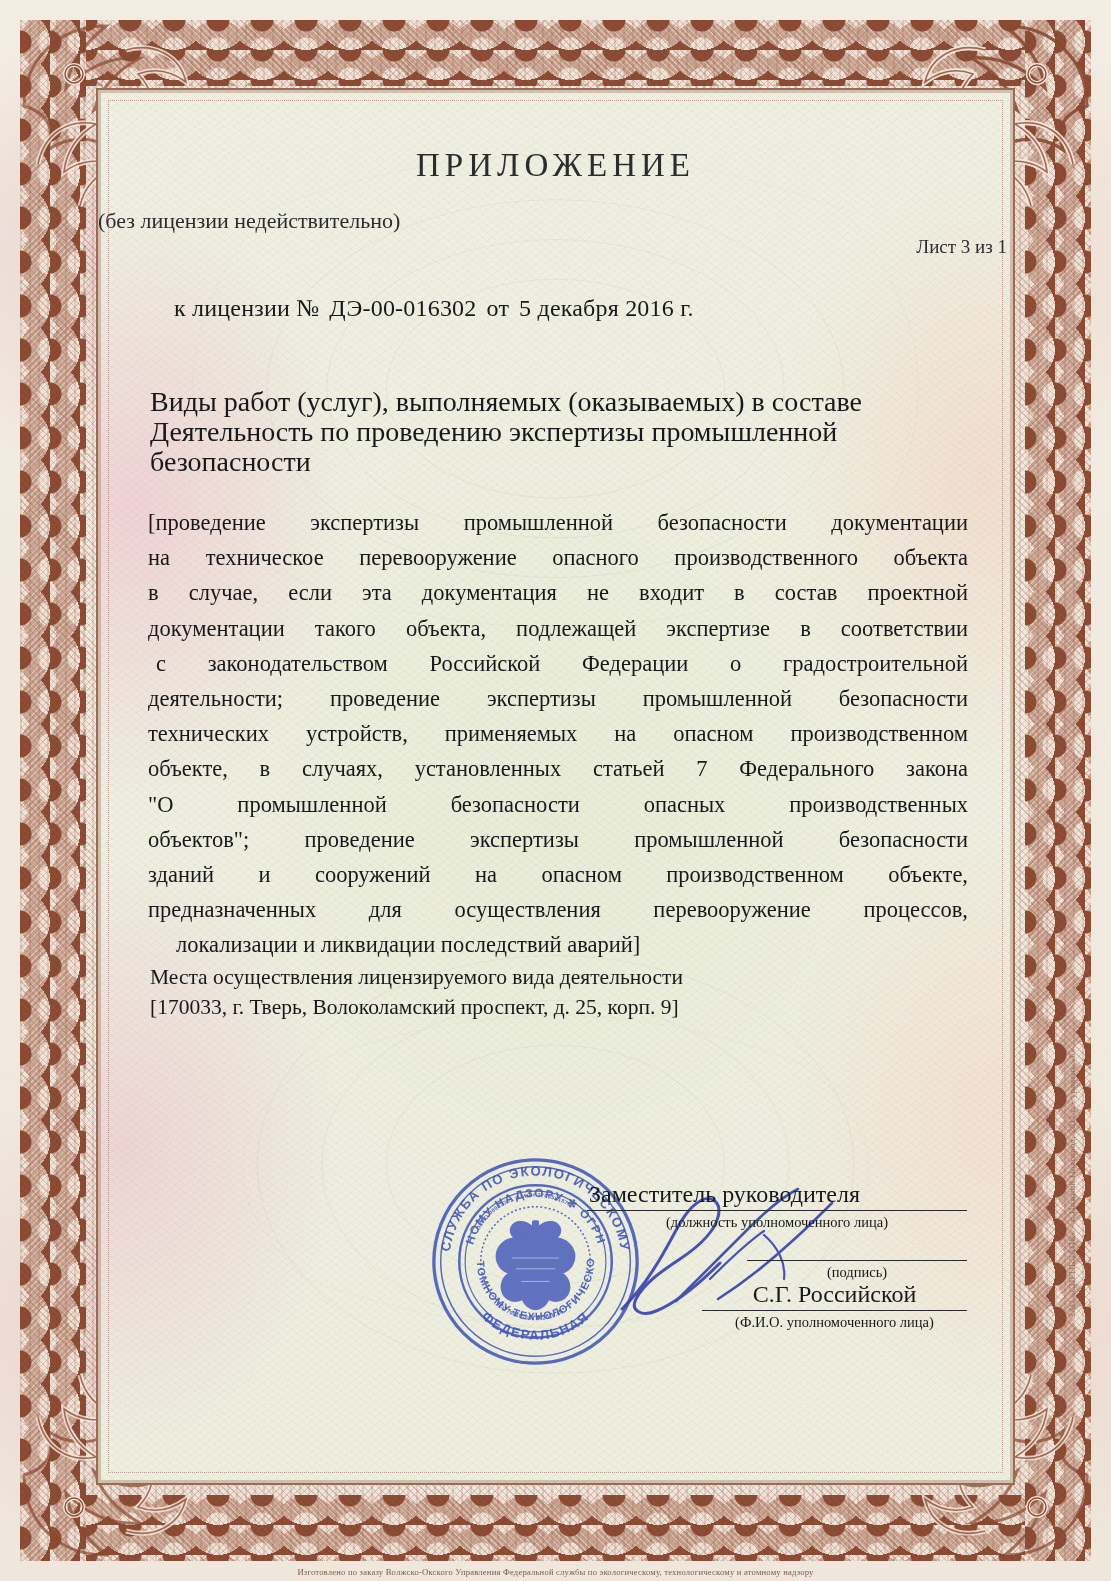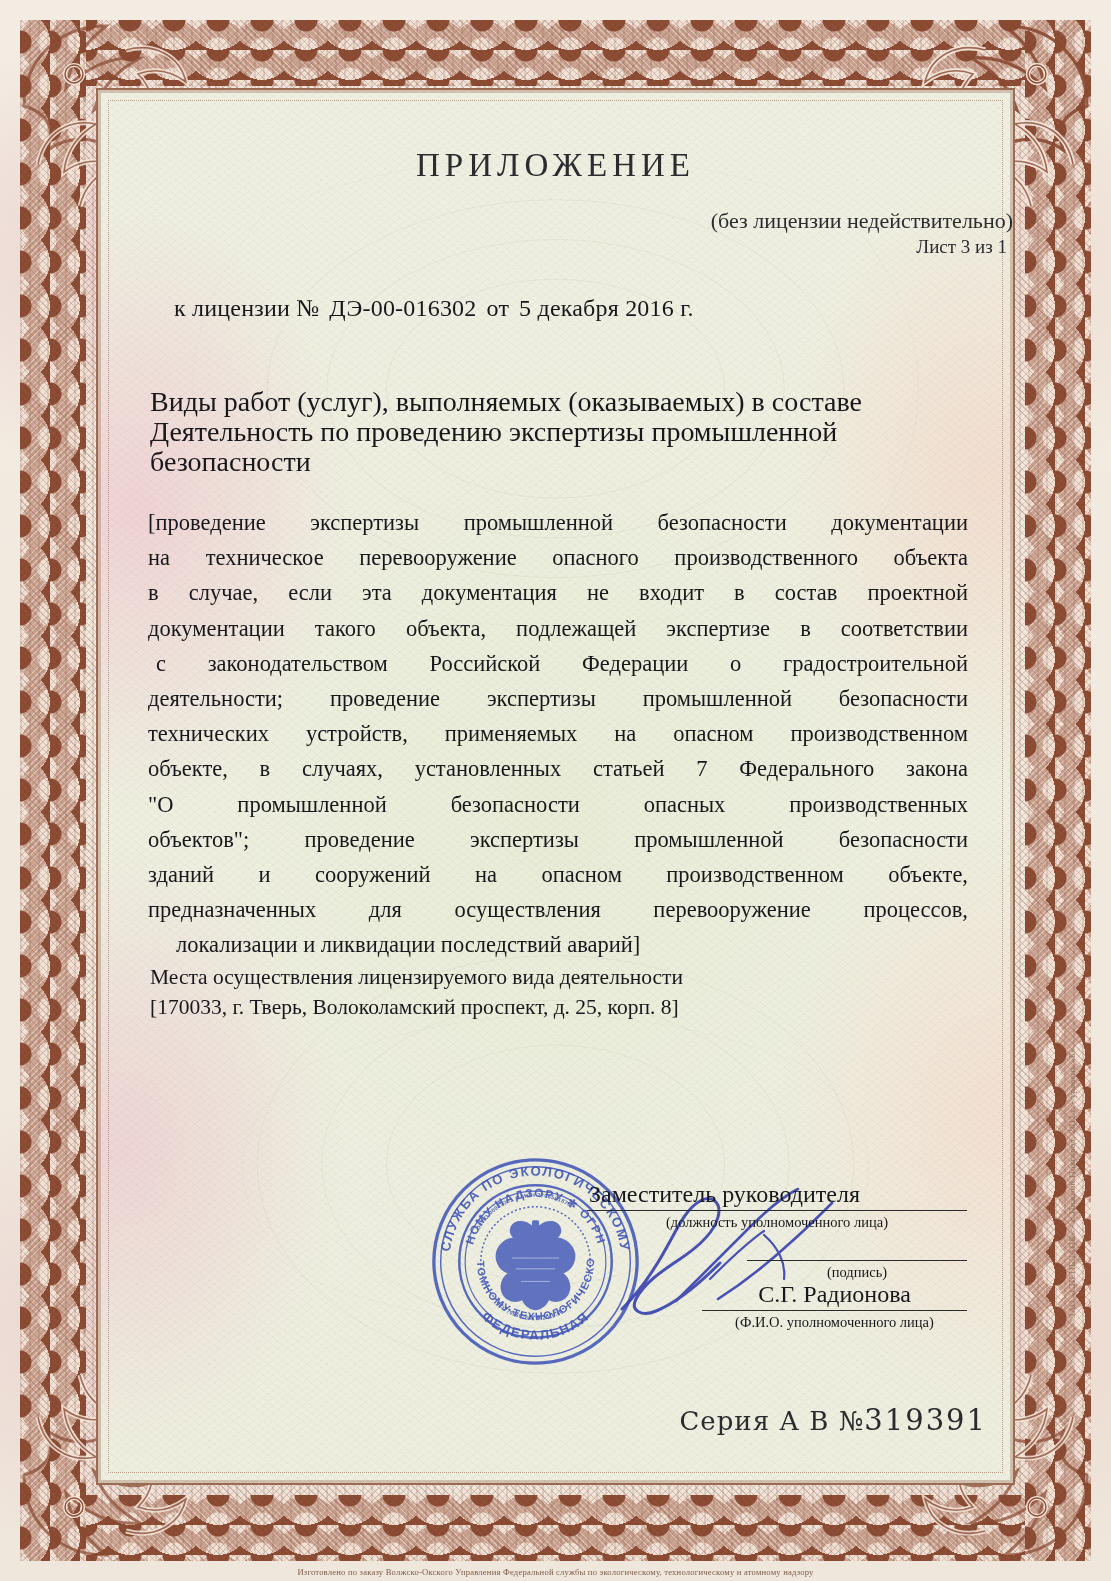--- a/index.html
+++ b/index.html
@@ -93,21 +93,21 @@
   .content{position:absolute;inset:0;padding:0;z-index:5;}
 
   .title{
     position:absolute;left:0;right:0;top:57px;
     text-align:center;
     font-size:33px;letter-spacing:5px;
     color:#2c2c30;
   }
   .subtitle{
     position:absolute;left:0;right:0;top:118px;
-    text-align:right;font-size:22px;color:#2c2c30;
+    text-align:left;font-size:22px;color:#2c2c30;
   }
   .sheet{
     position:absolute;right:6px;top:146px;
     font-size:19px;color:#2c2c30;
   }
   .lic-line{
     position:absolute;left:76px;top:205px;
     font-size:24px;color:#18181c;letter-spacing:.2px;
   }
   .lic-line .gap{display:inline-block;width:10px;}
@@ -264,21 +264,21 @@
           <span style="display: block; text-align: justify; text-align-last: justify;">объекте, в случаях, установленных статьей 7 Федерального закона</span>
           <span style="display: block; text-align: justify; text-align-last: justify;">"О промышленной безопасности опасных производственных</span>
           <span style="display: block; text-align: justify; text-align-last: justify;">объектов"; проведение экспертизы промышленной безопасности</span>
           <span style="display: block; text-align: justify; text-align-last: justify;">зданий и сооружений на опасном производственном объекте,</span>
           <span style="display: block; text-align: justify; text-align-last: justify;">предназначенных для осуществления перевооружение процессов,</span>
           <span class="last">локализации и ликвидации последствий аварий]</span>
         </div>
 
       <div class="places">
         <div>Места осуществления лицензируемого вида деятельности</div>
-        <div>[170033, г. Тверь, Волоколамский проспект, д. 25, корп. 8]</div>
+        <div>[170033, г. Тверь, Волоколамский проспект, д. 25, корп. 9]</div>
       </div>
 
       <svg class="seal" viewBox="0 0 220 220">
         <defs>
           <path id="arcTop" d="M22,110 A88,88 0 0 1 198,110"></path>
           <path id="arcBot" d="M30,110 A80,80 0 0 0 190,110"></path>
           <path id="arcIn" d="M44,110 A66,66 0 0 1 176,110"></path>
           <path id="arcInB" d="M50,110 A60,60 0 0 0 170,110"></path>
         </defs>
         <g stroke="#4257b8" fill="none" opacity=".88">
@@ -344,30 +344,26 @@
           <span class="val">Заместитель руководителя</span>
           <div class="rule"></div>
           <span class="cap">(должность уполномоченного лица)</span>
         </div>
         <div class="sig-cell sig-sign">
           <span class="val">.</span>
           <div class="rule"></div>
           <span class="cap">(подпись)</span>
         </div>
         <div class="sig-cell sig-name">
-          <span class="val">С.Г. Радионова</span>
+          <span class="val">С.Г. Российской</span>
           <div class="rule"></div>
           <span class="cap">(Ф.И.О. уполномоченного лица)</span>
         </div>
       </div>
 
-      <div class="serial">
-        <span>Серия А В</span>
-        <span>№</span><span class="num">319391</span>
-      </div>
 
     </div>
   </div>
 
   <div class="vert-text">ЗАО «СПЕЦБЛАНК» - г. Нижний Новгород, 2011 г. - уровень «Б»</div>
   <div class="footer-note">Изготовлено по заказу Волжско-Окского Управления Федеральной службы по экологическому, технологическому и атомному надзору</div>
 
 </div>
 
 </body></html>

